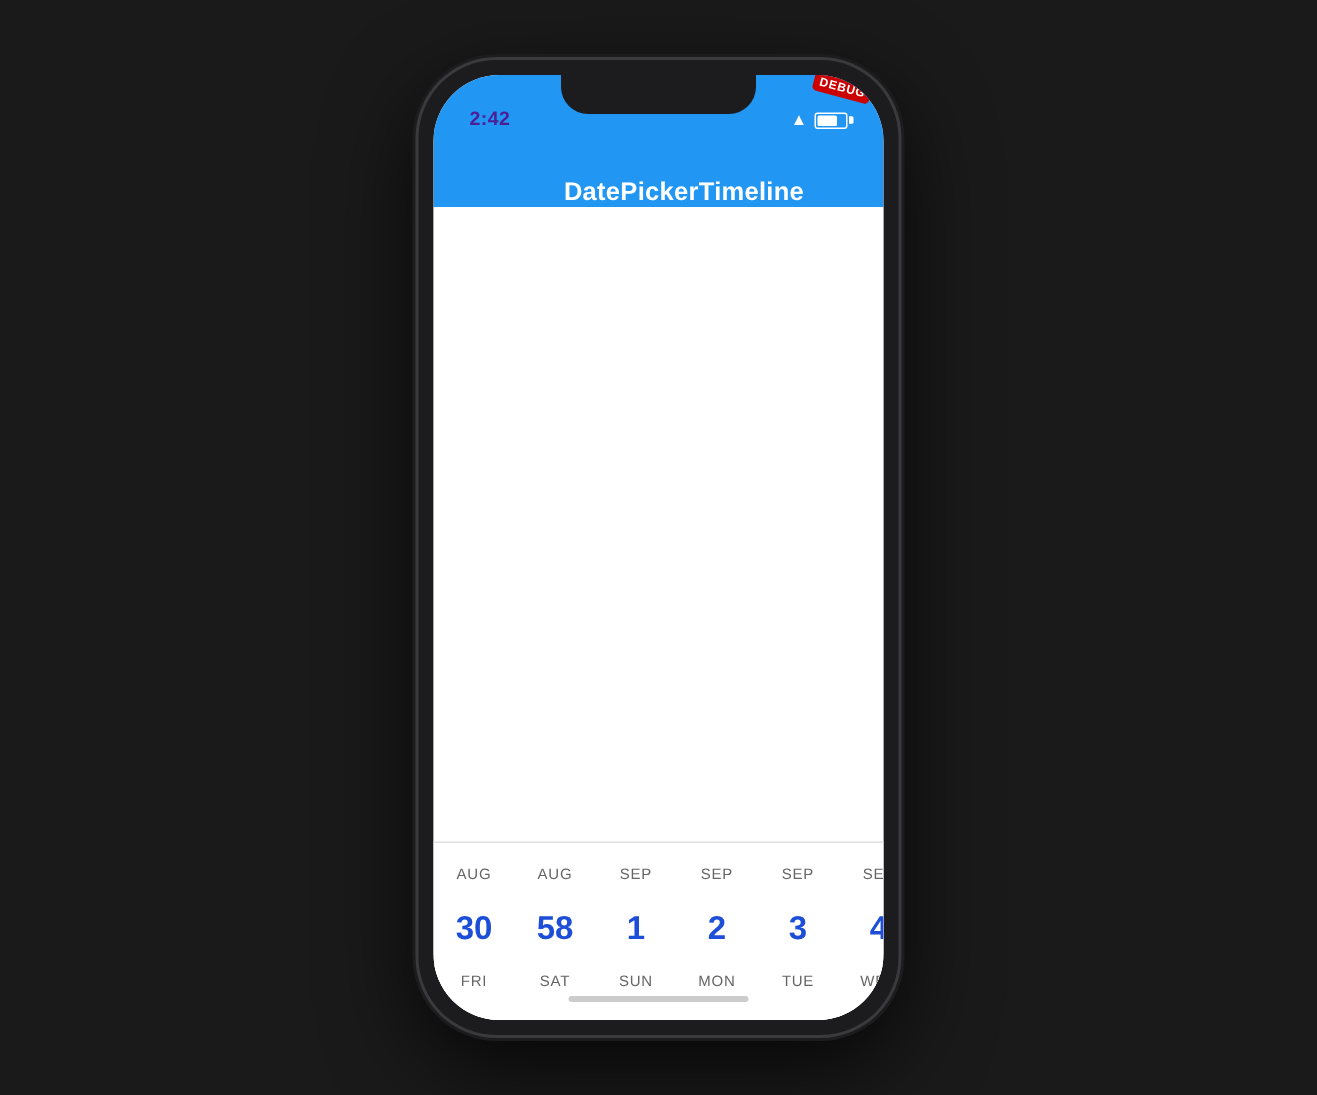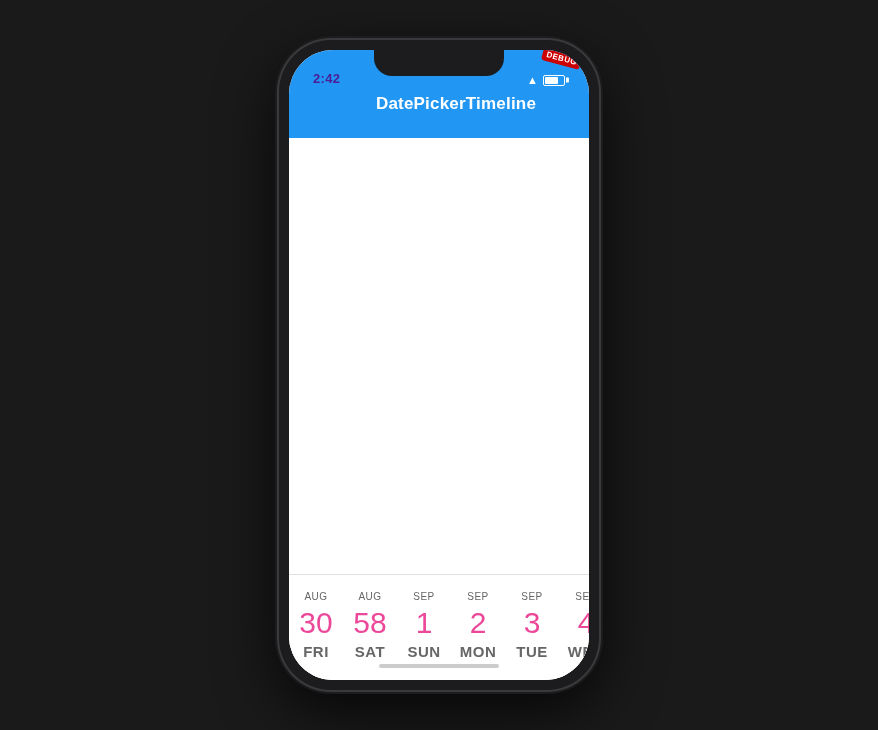--- a/index.html
+++ b/index.html
@@ -150,21 +150,21 @@
       transform: rotate(15deg);
       z-index: 20;
       letter-spacing: 0.5px;
     }
 
     
     .nav-bar {
       background: #2196F3;
       height: 44px;
       display: flex;
-      align-items: flex-start;
+      align-items: flex-end;
       justify-content: center;
       flex-shrink: 0;
       box-shadow: 0 1px 3px rgba(0,0,0,0.15);
       padding-left: 34px;
     }
 
     .nav-title {
       color: white;
       font-size: 17px;
       font-weight: 600;
@@ -184,43 +184,43 @@
       align-items: center;
       overflow: hidden;
     }
 
     .date-item {
       flex: 0 0 auto;
       width: 54px;
       display: flex;
       flex-direction: column;
       align-items: center;
-      gap: 4px;
+      gap: 18px;
       padding: 4px 0;
       text-align: right;
     }
 
     .date-month {
       font-size: 10px;
       font-weight: 500;
       color: #666;
       letter-spacing: 0.5px;
       text-transform: uppercase;
     }
 
     .date-number {
-      font-size: 30px;
+      font-size: 22px;
+      font-weight: 700;
+      color: #1d4ed8;
+      line-height: 1.1;
+    }
+
+    .date-day {
+      font-size: 10px;
       font-weight: 400;
-      color: #ec4899;
-      line-height: 1.1;
-    }
-
-    .date-day {
-      font-size: 15px;
-      font-weight: 700;
       color: #666;
       letter-spacing: 0.5px;
       text-transform: uppercase;
     }
 
     
     .home-indicator {
       height: 28px;
       background: white;
       display: flex;

